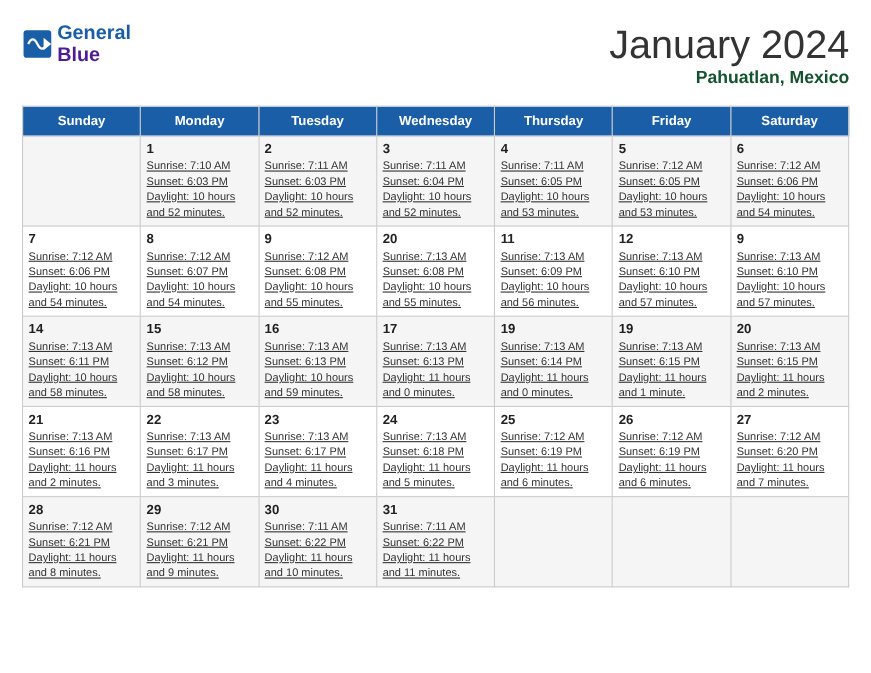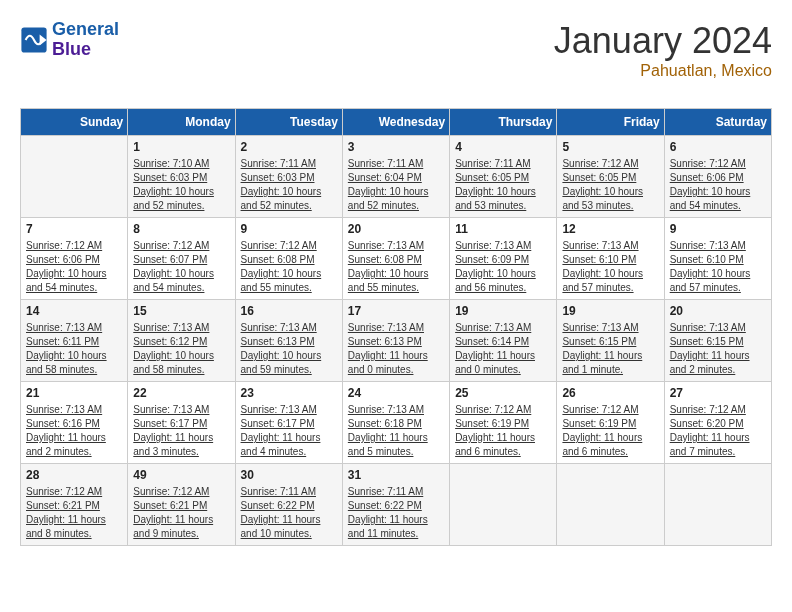--- a/index.html
+++ b/index.html
@@ -7,21 +7,21 @@
       font-family: Arial, sans-serif;
       background: #fff;
       width: 792px;
       min-height: 612px;
       padding: 20px;
     }
     .header-area {
       display: flex;
       justify-content: space-between;
       align-items: flex-start;
-      margin-bottom: 28px;
+      margin-bottom: 16px;
     }
     .logo {
       display: flex;
       align-items: center;
       gap: 4px;
     }
     .logo-text {
       font-size: 18px;
       font-weight: bold;
       color: #333;
@@ -37,32 +37,33 @@
     .title-area {
       text-align: right;
     }
     .main-title {
       font-size: 36px;
       font-weight: normal;
       color: #333;
     }
     .subtitle {
       font-size: 16px;
-      color: #a16207;
+      color: #14532d;
+      font-weight: bold;
     }
     .calendar {
       width: 100%;
       border-collapse: collapse;
       font-size: 11px;
     }
     .calendar thead tr th {
       background-color: #1a5ea8;
       color: #fff;
       padding: 6px 4px;
-      text-align: right;
+      text-align: center;
       font-size: 12px;
       font-weight: bold;
       border: 1px solid #ccc;
     }
     .calendar tbody tr td {
       border: 1px solid #ccc;
       padding: 4px 5px;
       vertical-align: top;
       width: calc(100% / 7);
       min-height: 80px;
@@ -295,21 +296,21 @@
         </td>
       </tr>
       <tr>
         <td>
           <div class="day-number">28</div>
           <div class="day-info" style="white-space: pre-line;">Sunrise: 7:12 AM
 Sunset: 6:21 PM
 Daylight: 11 hours and 8 minutes.</div>
         </td>
         <td>
-          <div class="day-number">49</div>
+          <div class="day-number">29</div>
           <div class="day-info" style="white-space: pre-line;">Sunrise: 7:12 AM
 Sunset: 6:21 PM
 Daylight: 11 hours and 9 minutes.</div>
         </td>
         <td>
           <div class="day-number">30</div>
           <div class="day-info" style="white-space: pre-line;">Sunrise: 7:11 AM
 Sunset: 6:22 PM
 Daylight: 11 hours and 10 minutes.</div>
         </td>

